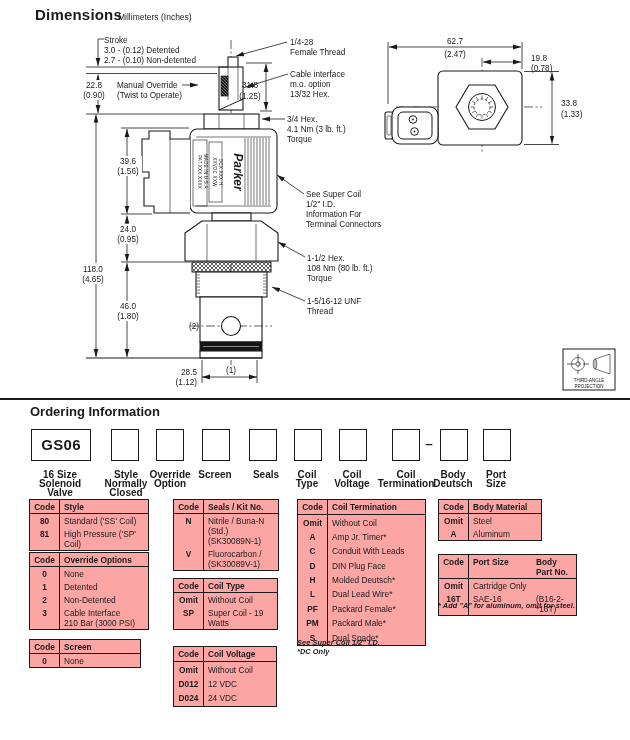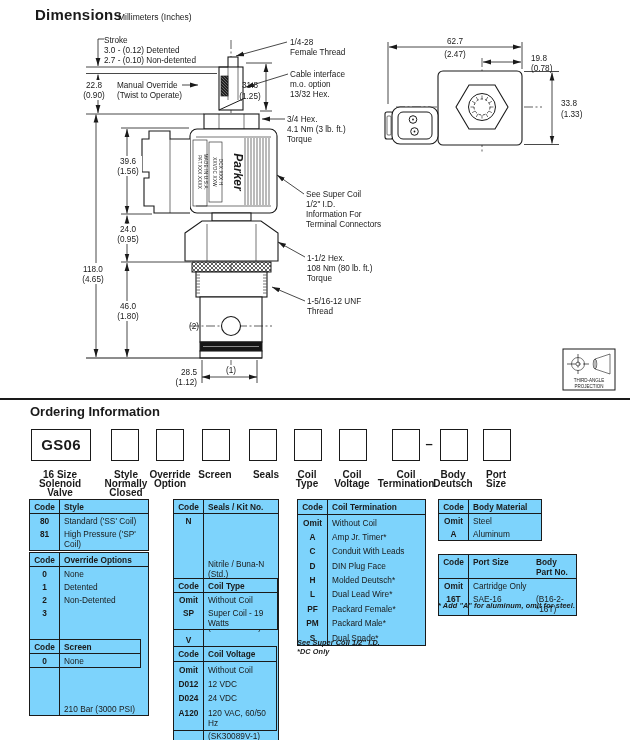--- a/index.html
+++ b/index.html
@@ -21,26 +21,26 @@
   .cl{stroke:#1a1a1a;stroke-width:.7;fill:none;stroke-dasharray:9 2.5 2 2.5;}
   .dsh{stroke:#1a1a1a;stroke-width:.8;fill:none;stroke-dasharray:2.5 2;}
   .wbg{fill:#fff;stroke:none;}
   
   .mbox{position:absolute;top:429px;width:26px;height:30px;border:1.4px solid #1a1a1a;background:#fff;}
   .mbox.prefix{width:58px;text-align:center;line-height:30px;font-size:15px;font-weight:bold;letter-spacing:.3px;}
   .mdash{position:absolute;top:436px;left:420px;width:18px;text-align:center;font-size:13px;font-weight:bold;}
   .mlabel{position:absolute;top:470px;width:70px;text-align:center;font-size:10px;font-weight:bold;line-height:9px;}
   .mlabel span{display:block;}
   
-  .ctable{position:absolute;border-collapse:collapse;table-layout:fixed;border:1.5px solid #1a1a1a;background:#7dd3fc;}
+  .ctable{position:absolute;border-collapse:collapse;table-layout:fixed;border:1.5px solid #1a1a1a;background:#fca5a5;}
   .ctable td{font-size:8.3px;line-height:10px;padding:1.5px 3px 1.5px 4px;vertical-align:top;}
   .ctable td.code{border-right:1px solid #1a1a1a;text-align:center;font-weight:bold;width:25px;padding:1.5px 2px;}
   .ctable tr.hdr td{border-bottom:1.5px solid #1a1a1a;font-weight:bold;}
   .ctable.airy td{padding-top:2.2px;padding-bottom:2.2px;}
-  .l{display:block;margin-top:43px;}
+  .l{display:block;}
   .fnote{position:absolute;font-size:7.3px;font-style:italic;font-weight:bold;letter-spacing:.1px;}
 </style>
 </head>
 <body>
 
 <span class="abs h1" style="left:35px;top:6px">Dimensions</span>
 <span class="abs h1sub" style="left:118px;top:12px">Millimeters (Inches)</span>
 
 <svg width="630" height="398" viewBox="0 0 630 398">
   <defs>
@@ -441,24 +441,20 @@
         <td>Without Coil</td>
       </tr>
   <tr>
         <td class="code">D012</td>
         <td>12 VDC</td>
       </tr>
   <tr>
         <td class="code">D024</td>
         <td>24 VDC</td>
       </tr>
-  <tr>
-        <td class="code">A120</td>
-        <td>120 VAC, 60/50 Hz</td>
-      </tr>
 </tbody>
   </table>
 
 <table class="ctable airy" style="left:297px;top:499px;width:129px">
   <tbody>
       <tr class="hdr">
         <td class="code">Code</td>
         <td>Coil Termination</td>
       </tr>
   <tr>

